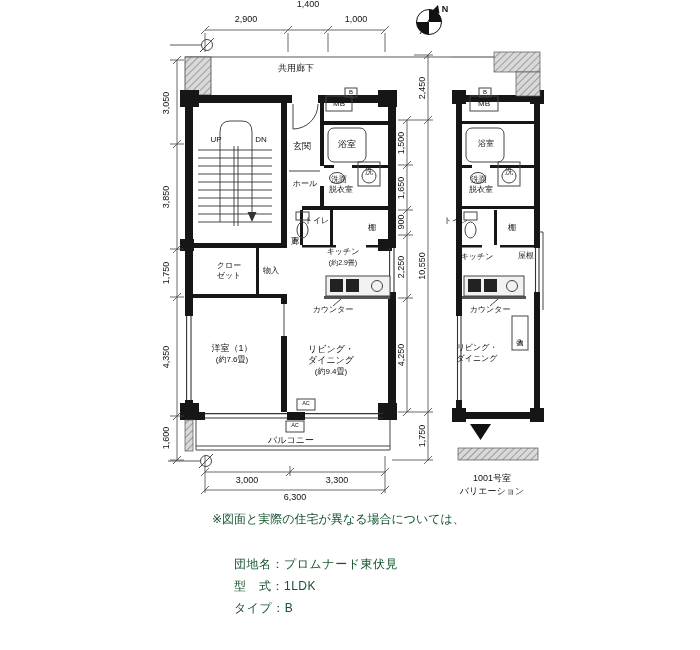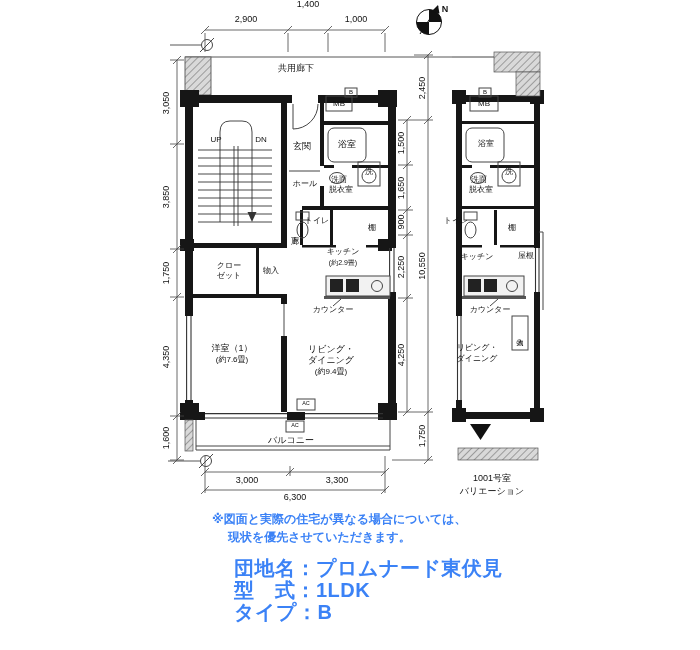--- a/index.html
+++ b/index.html
@@ -8,23 +8,23 @@
   .canvas svg{position:absolute;left:0;top:0;}
   .lbl{position:absolute;transform:translate(-50%,-50%);white-space:nowrap;line-height:1;color:#111;}
   .rot{transform:translate(-50%,-50%) rotate(-90deg);}
   .vlbl{position:absolute;writing-mode:vertical-rl;transform:translate(-50%,-50%);
         white-space:nowrap;line-height:1;color:#111;}
   .s9{font-size:9px;}
   .s8{font-size:8px;}
   .s7{font-size:7px;}
   .s6{font-size:6px;}
   .s5{font-size:5.5px;}
-  .ftxt{position:absolute;white-space:nowrap;color:#3b82f6;font-weight:700;line-height:1;}
+  .ftxt{position:absolute;white-space:nowrap;color:#14532d;font-weight:400;line-height:1;}
   .f12{font-size:12px;}
-  .f16{font-size:20px;letter-spacing:0.5px;}
+  .f16{font-size:12px;letter-spacing:0.5px;}
 </style>
 </head>
 <body>
 
 <div class="canvas">
 
 <svg width="700" height="650" viewBox="0 0 700 650">
   <defs>
     <pattern id="hatch" width="5" height="5" patternUnits="userSpaceOnUse" patternTransform="rotate(45)">
       <rect width="5" height="5" fill="#d9d9d9"></rect>
@@ -316,18 +316,17 @@
 <div class="lbl s8" style="left:477px;top:257px">キッチン</div>
 <div class="lbl s8" style="left:526px;top:256px">屋根</div>
 <div class="lbl s8" style="left:490px;top:310px">カウンター</div>
 <div class="lbl s8" style="left:477px;top:348px">リビング・</div>
 <div class="lbl s8" style="left:477px;top:359px">ダイニング</div>
 <div class="vlbl s7" style="left:520px;top:333px">物入</div>
 <div class="lbl s9" style="left:492px;top:478px">1001号室</div>
 <div class="lbl s9" style="left:492px;top:491px">バリエーション</div>
 
 <div class="ftxt f12" style="left:212px;top:513px">※図面と実際の住宅が異なる場合については、</div>
-<div class="ftxt f12" style="left:228px;top:531px">現状を優先させていただきます。</div>
 <div class="ftxt f16" style="left:234px;top:558px">団地名：プロムナード東伏見</div>
 <div class="ftxt f16" style="left:234px;top:580px">型　式：1LDK</div>
 <div class="ftxt f16" style="left:234px;top:602px">タイプ：B</div>
 
 </div>
 
 </body></html>

